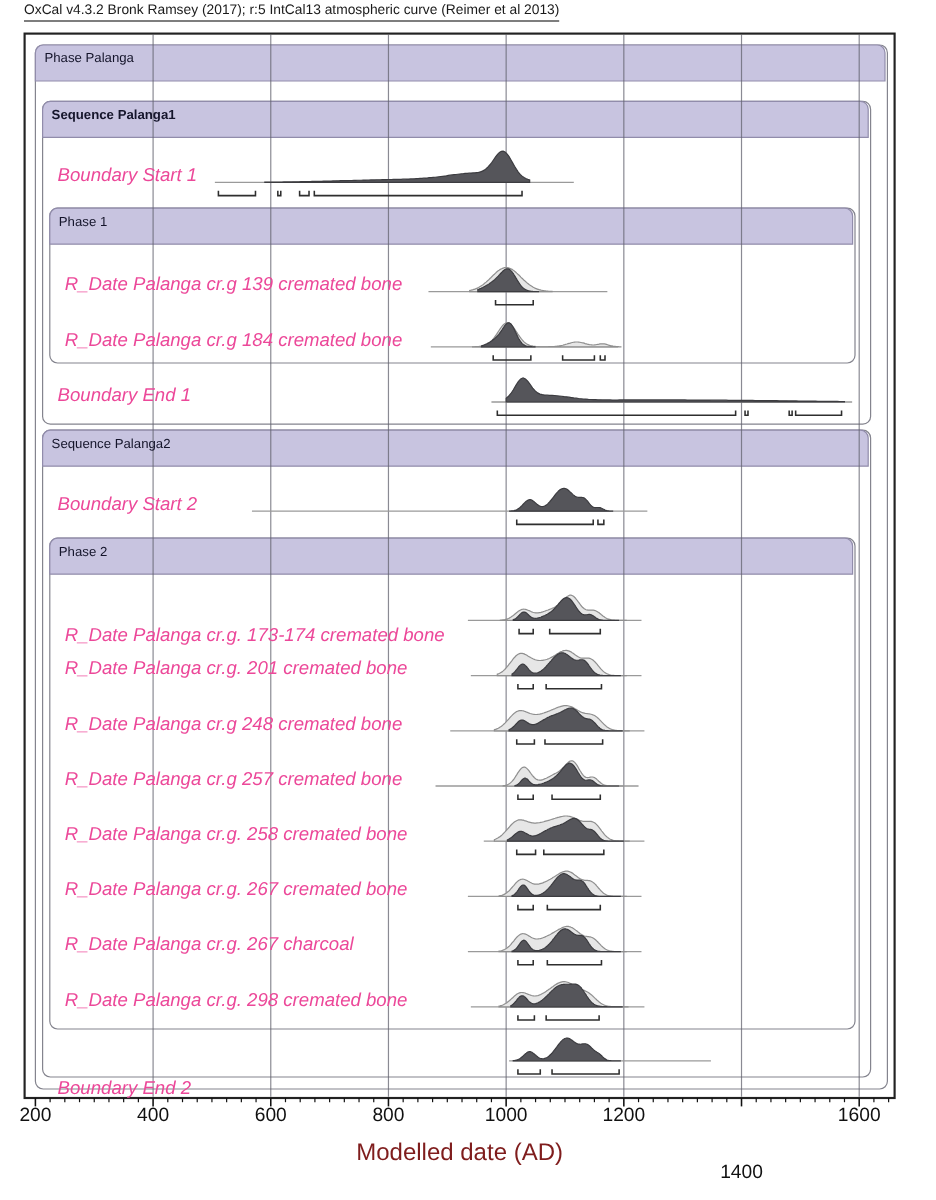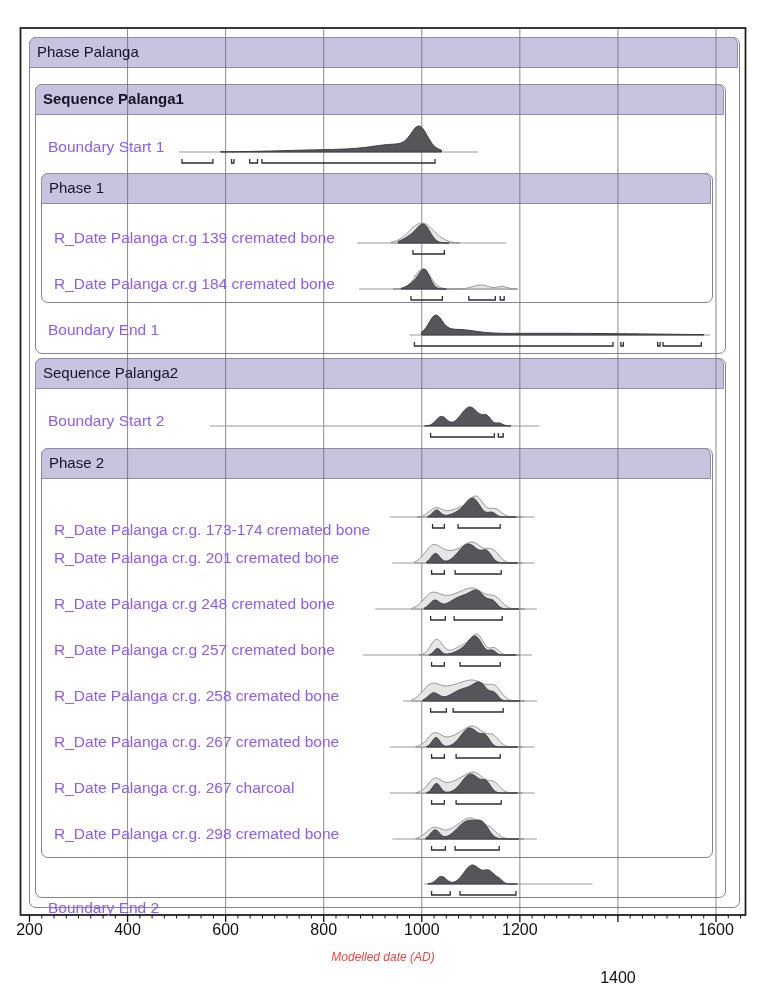--- a/index.html
+++ b/index.html
@@ -3,30 +3,31 @@
 <meta charset="utf-8">
 <style>
   html,body{margin:0;padding:0;background:#ffffff;}
   #stage{position:relative;width:780px;height:1000px;background:#ffffff;overflow:hidden;
          font-family:"Liberation Sans","DejaVu Sans",sans-serif;color:#1a1a1a;}
   #credit{position:absolute;left:20px;top:3px;font-size:11.5px;letter-spacing:0px;
           border-bottom:1px solid #2a2a2a;padding-bottom:2px;white-space:nowrap;}
   .box{position:absolute;border:1px solid #84848e;border-radius:7px;background:transparent;}
   .band{position:absolute;background:#c8c4e0;border:1px solid #918cab;
         border-radius:7px 7px 0 0;box-sizing:border-box;}
-  .band-label{position:absolute;font-size:15px;color:#14142a;white-space:nowrap;}
-  .row-label{position:absolute;font-size:15.5px;color:#8b5cf6;white-space:nowrap;}
+  .band-label{position:absolute;font-size:11px;color:#14142a;white-space:nowrap;}
+  .row-label{position:absolute;font-size:15.5px;font-style:italic;color:#ec4899;white-space:nowrap;}
   #plot-svg{position:absolute;left:0;top:0;}
   .tick-label{position:absolute;font-size:16px;color:#111;transform:translateX(-50%);white-space:nowrap;}
-  #xlabel{position:absolute;font-size:12px;font-style:italic;color:#ef4444;transform:translateX(-50%);}
+  #xlabel{position:absolute;font-size:20px;color:#7f1d1d;transform:translateX(-50%);}
 </style>
 </head>
 <body>
 
 <div id="stage">
+  <span id="credit">OxCal v4.3.2 Bronk Ramsey (2017); r:5 IntCal13 atmospheric curve (Reimer et al 2013)</span>
   <div id="sections-layer">
       <div class="box" style="left: 29px; top: 37px; width: 709px; height: 869px;"></div>
       <div class="band" style="left: 29px; top: 37px; width: 709px; height: 31px;"></div>
       <div class="box" style="left: 35px; top: 84px; width: 689px; height: 268px;"></div>
       <div class="band" style="left: 35px; top: 84px; width: 689px; height: 31px;"></div>
       <div class="box" style="left: 41px; top: 173px; width: 670px; height: 128px;"></div>
       <div class="band" style="left: 41px; top: 173px; width: 670px; height: 31px;"></div>
       <div class="box" style="left: 35px; top: 358px; width: 689px; height: 538px;"></div>
       <div class="band" style="left: 35px; top: 358px; width: 689px; height: 31px;"></div>
       <div class="box" style="left: 41px; top: 448px; width: 670px; height: 408px;"></div>

